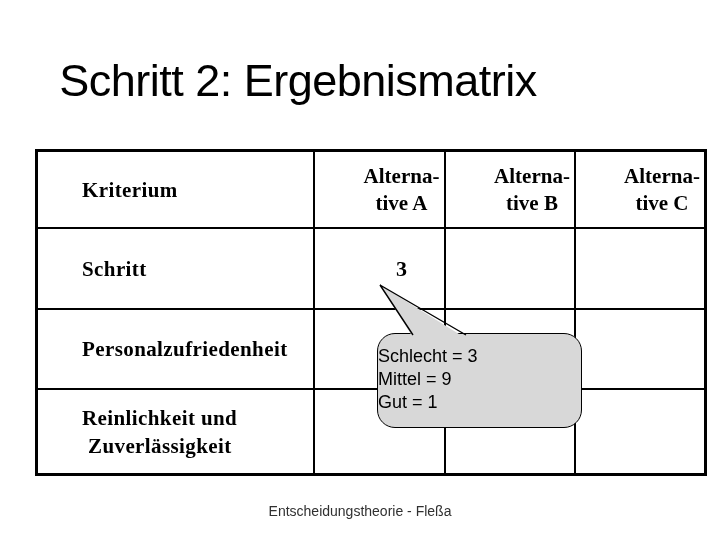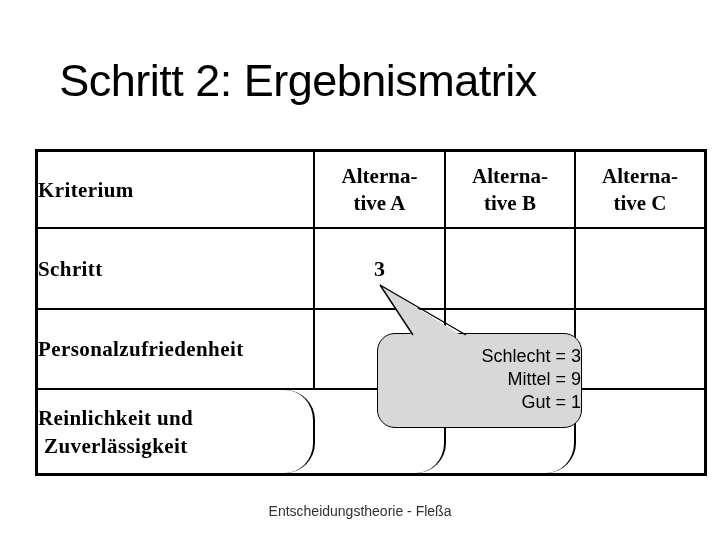--- a/index.html
+++ b/index.html
@@ -34,23 +34,24 @@
     display: grid;
     grid-template-columns: 277px 131px 130px 128px;
     grid-template-rows: 77px 81px 80px 83px;
     background: #fff;
   }
   .cell {
     box-sizing: border-box;
     border-right: 2px solid #000;
     border-bottom: 2px solid #000;
     overflow: hidden;
+    padding-left: 44px;
   }
   .col-last { border-right: none; }
-  .row-last { border-bottom: none; border-radius: 30px; }
+  .row-last { border-bottom: none; }
 
   .label-cell {
     display: flex; flex-direction: column;
     justify-content: center; align-items: flex-start;
     font-family: "Liberation Serif", serif;
     font-weight: bold;
     font-size: 21px;
     letter-spacing: 0.4px;
     line-height: 28px;
   }
@@ -76,21 +77,21 @@
   .callout {
     position: absolute;
     left: 377px; top: 333px;
     width: 205px; height: 95px;
     box-sizing: border-box;
     background: var(--callout-fill, #d8d8d8);
     border: 1px solid #000;
     border-radius: 18px;
     z-index: 5;
     display: flex; flex-direction: column;
-    justify-content: center; align-items: flex-end;
+    justify-content: center; align-items: flex-start;
     font-family: "Liberation Sans", sans-serif;
     font-size: 18px;
     line-height: 23px;
     padding-bottom: 2px;
   }
 
   .callout-tail {
     position: absolute;
     left: 370px; top: 280px;
     width: 112px; height: 60px;

